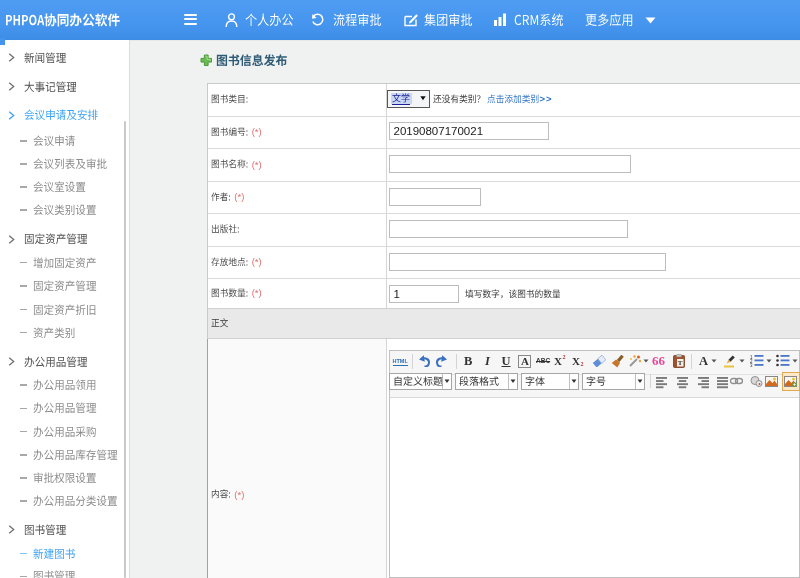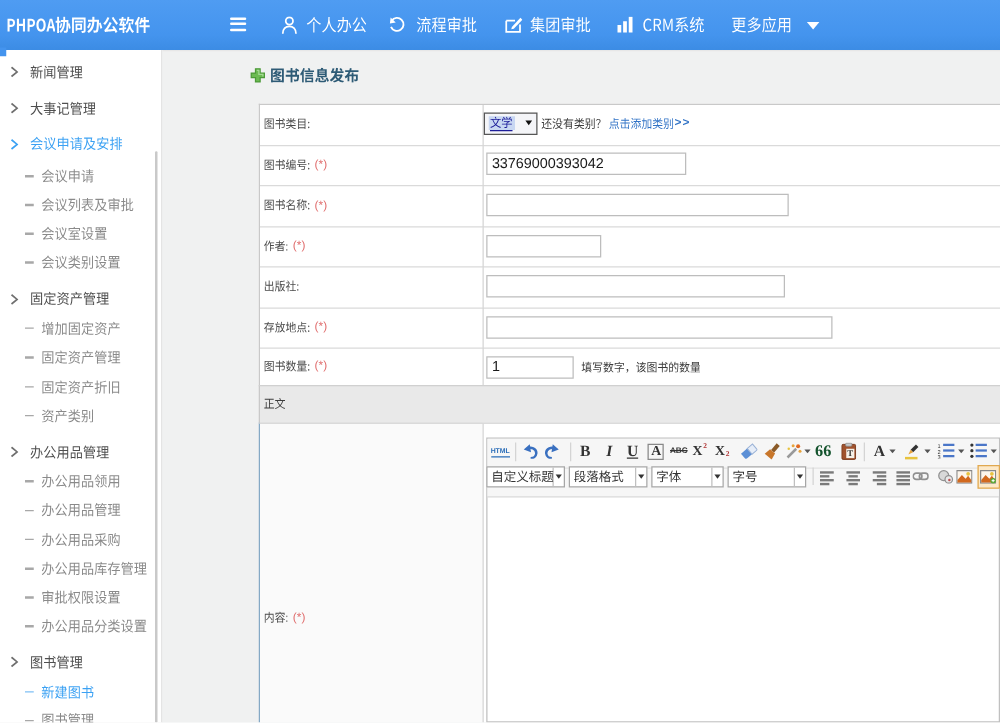--- a/index.html
+++ b/index.html
@@ -217,21 +217,21 @@
 <div style="position:absolute;left:251.7px;top:287.4px;font:9.5px 'Liberation Sans',sans-serif;color:#e06e6e">(*)</div>
 <div style="position:absolute;left:234.3px;top:488.6px;font:9.5px 'Liberation Sans',sans-serif;color:#e06e6e">(*)</div>
 <div style="position:absolute;left:387px;top:90px;width:41px;height:16px;background:#f4f5f8;border:1px solid #565656"></div>
 <div style="position:absolute;left:390.5px;top:92.5px;width:21px;height:11.5px;background:#c8d7f2"></div>
 <div style="position:absolute;left:391.5px;top:104.2px;width:18px;height:1px;background:#1d1d99"></div>
 <svg style="position:absolute;left:420px;top:96px" width="6" height="4.5" viewBox="0 0 6 4.5">
     <path d="M0.3 0.3h5.4l-2.7 3.9z" fill="#111"></path>
   </svg>
 <div style="position:absolute;left:539.5px;top:93.4px;font:bold 9.5px 'Liberation Sans',sans-serif;color:#3173c6;letter-spacing:1px">&gt;&gt;</div>
 <div style="position:absolute;left:388.5px;top:121.8px;width:160.0px;height:18px;background:#fff;border:1px solid #bdbdbd;box-sizing:border-box">
-    <div style="position:absolute;left:4px;top:0;height:100%;display:flex;align-items:center;font:11.5px 'Liberation Sans',sans-serif;color:#1a1a1a">33769000393042</div>
+    <div style="position:absolute;left:4px;top:0;height:100%;display:flex;align-items:center;font:11.5px 'Liberation Sans',sans-serif;color:#1a1a1a">20190807170021</div>
   </div>
 <div style="position:absolute;left:388.5px;top:155.0px;width:242.0px;height:18px;background:#fff;border:1px solid #bdbdbd;box-sizing:border-box"></div>
 <div style="position:absolute;left:388.5px;top:187.5px;width:92.0px;height:18px;background:#fff;border:1px solid #bdbdbd;box-sizing:border-box"></div>
 <div style="position:absolute;left:388.5px;top:220.0px;width:239.0px;height:18px;background:#fff;border:1px solid #bdbdbd;box-sizing:border-box"></div>
 <div style="position:absolute;left:388.5px;top:252.5px;width:277.0px;height:18px;background:#fff;border:1px solid #bdbdbd;box-sizing:border-box"></div>
 <div style="position:absolute;left:388.5px;top:284.5px;width:70.0px;height:18px;background:#fff;border:1px solid #bdbdbd;box-sizing:border-box">
     <div style="position:absolute;left:4px;top:0;height:100%;display:flex;align-items:center;font:11.5px 'Liberation Sans',sans-serif;color:#1a1a1a">1</div>
   </div>
 <div style="position:absolute;left:388.5px;top:350px;width:411.5px;height:228px;background:#fff;border:1px solid #c0c0c0;box-sizing:border-box"></div>
 <div style="position:absolute;left:389.5px;top:351px;width:409.5px;height:46px;background:#f6f6f6"></div>
@@ -273,21 +273,21 @@
 <svg style="position:absolute;left:628px;top:353.5px" width="14" height="14" viewBox="0 0 14 14">
     <line x1="2" y1="12" x2="9" y2="5" stroke="#999" stroke-width="2"></line>
     <circle cx="10.5" cy="3" r="1.6" fill="#e06820"></circle>
     <circle cx="6.5" cy="2.5" r="1.2" fill="#e8a33d"></circle>
     <circle cx="12" cy="7" r="1.2" fill="#e8a33d"></circle>
     <circle cx="3" cy="5" r="1" fill="#e8c33d"></circle>
   </svg>
 <svg style="position:absolute;left:643px;top:359px" width="6" height="4" viewBox="0 0 6 4">
     <path d="M0.5 0.5h5l-2.5 3z" fill="#555"></path>
   </svg>
-<div style="position:absolute;left:652px;top:352.9px;font:bold 13px 'Liberation Serif',serif;color:#14532d;">66</div>
+<div style="position:absolute;left:652px;top:352.9px;font:bold 13px 'Liberation Serif',serif;color:#ec4899;">66</div>
 <svg style="position:absolute;left:673px;top:354px" width="12" height="14" viewBox="0 0 12 14">
     <rect x="0.5" y="1.5" width="11" height="12" rx="1" fill="#a0522d" stroke="#7a3a1d" stroke-width="0.8"></rect>
     <rect x="3.5" y="0.5" width="5" height="2.5" rx="0.8" fill="#c9c9c9" stroke="#888" stroke-width="0.6"></rect>
     <rect x="4" y="5" width="6.5" height="7.5" fill="#f5f0e8"></rect>
     <text x="7.2" y="11" font-family="Liberation Serif" font-size="7" font-weight="bold" fill="#333" text-anchor="middle">T</text>
   </svg>
 <div style="position:absolute;left:691px;top:354px;width:1px;height:15px;background:#d4d4d4"></div>
 <div style="position:absolute;left:699px;top:353.8px;font:bold 12.5px 'Liberation Serif',serif;color:#333;">A</div>
 <svg style="position:absolute;left:710.5px;top:359px" width="6" height="4" viewBox="0 0 6 4">
     <path d="M0.5 0.5h5l-2.5 3z" fill="#555"></path>

